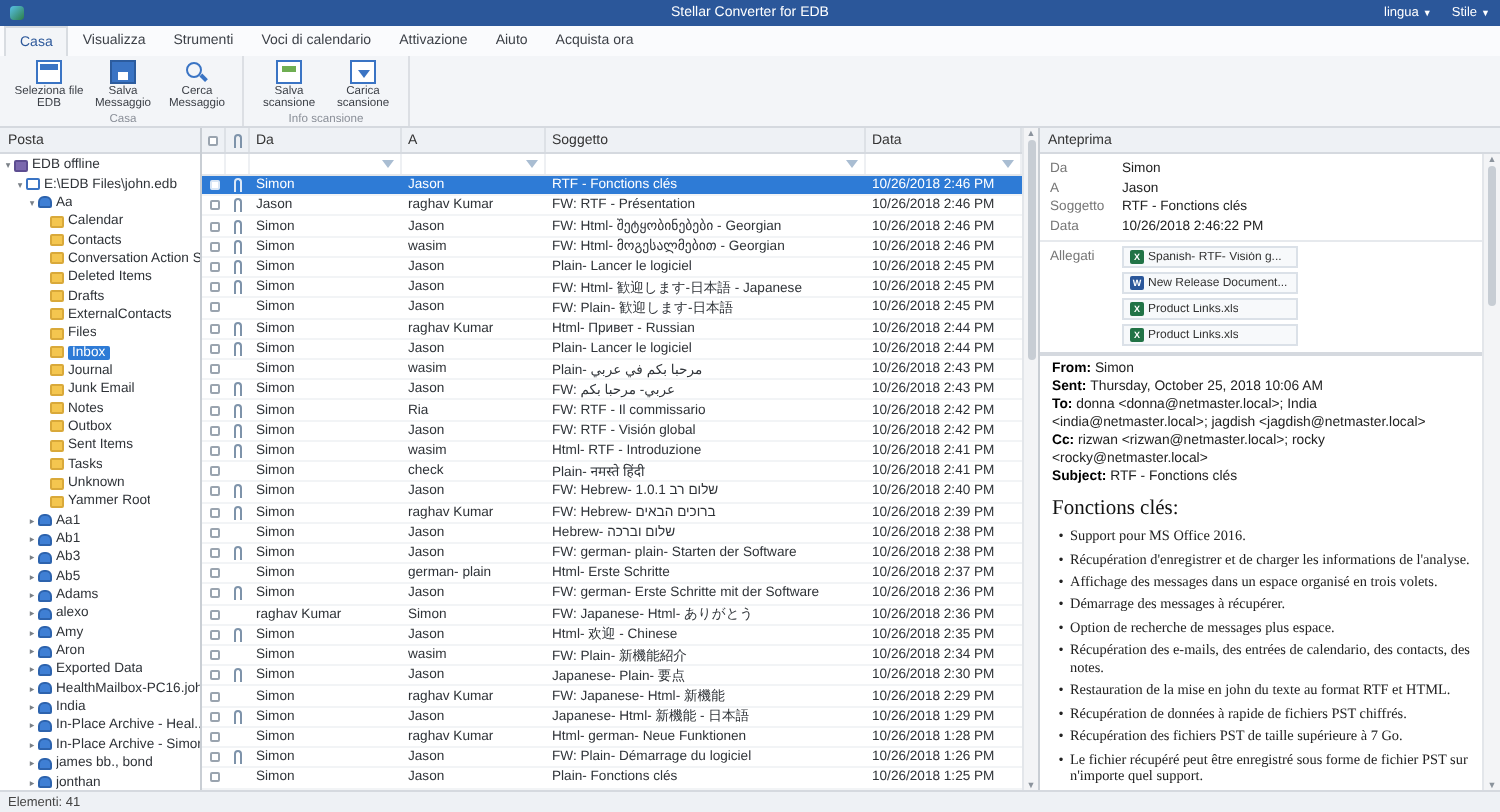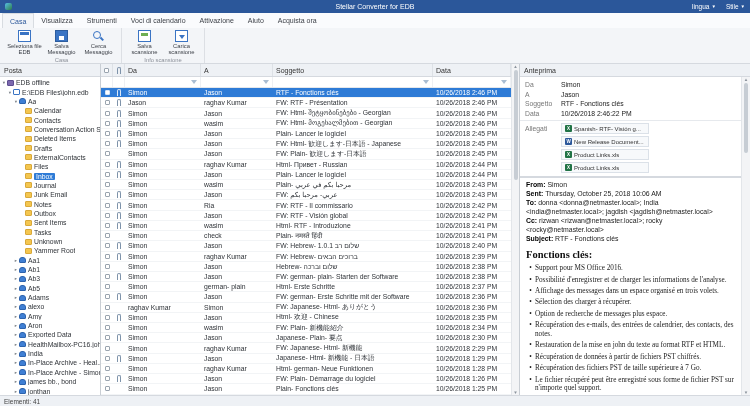--- a/index.html
+++ b/index.html
@@ -92,21 +92,21 @@
   .chips{flex:1;display:flex;flex-wrap:wrap;gap:2px;min-width:0;}
   .chip{display:flex;align-items:center;gap:2px;border:1px solid #dbe1e8;background:#f7f9fb;height:11px;padding:0 3px;width:88px;font-size:6px;color:#333;overflow:hidden;}
   .cicon{width:7px;height:7px;border-radius:1px;flex:none;display:flex;align-items:center;justify-content:center;color:#fff;font-size:4.5px;font-weight:bold;}
   .cicon.xls{background:#217346;}
   .cicon.doc{background:#2b579a;}
   .cname{overflow:hidden;white-space:nowrap;}
   .message{flex:1;overflow:hidden;padding:3px 6px 0;font-size:6.9px;color:#222;}
   .mh{line-height:1.3;}
   .mh b{color:#000;}
   .mbody{margin-top:5px;font-family:"Liberation Serif",serif;}
-  .mtitle{font-weight:bold;font-size:10.5px;margin-bottom:4px;color:#111;}
+  .mtitle{font-weight:normal;font-size:10.5px;margin-bottom:4px;color:#111;}
   .bullet{display:flex;margin-bottom:2.8px;font-size:7.2px;line-height:1.2;}
   .bdot{width:9px;flex:none;text-align:center;}
   .btext{flex:1;min-width:0;}
 
   
   .statusbar{height:11px;background:#eef1f5;border-top:1px solid #d5d9df;display:flex;align-items:center;padding:0 4px;font-size:6.5px;color:#444;}
 </style>
 </head>
 <body>
 
@@ -779,45 +779,45 @@
             </div>
           <div class="mbody">
             <div class="mtitle">Fonctions clés:</div>
             <div>
                 <div class="bullet">
                   <span class="bdot">•</span>
                   <span class="btext">Support pour MS Office 2016.</span>
                 </div>
                 <div class="bullet">
                   <span class="bdot">•</span>
-                  <span class="btext">Possibilité d'enregistrer et de charger les informations de l'analyse.</span>
+                  <span class="btext">Récupération d'enregistrer et de charger les informations de l'analyse.</span>
                 </div>
                 <div class="bullet">
                   <span class="bdot">•</span>
                   <span class="btext">Affichage des messages dans un espace organisé en trois volets.</span>
                 </div>
                 <div class="bullet">
                   <span class="bdot">•</span>
-                  <span class="btext">Sélection des charger à récupérer.</span>
+                  <span class="btext">Démarrage des messages à récupérer.</span>
                 </div>
                 <div class="bullet">
                   <span class="bdot">•</span>
                   <span class="btext">Option de recherche de messages plus espace.</span>
                 </div>
                 <div class="bullet">
                   <span class="bdot">•</span>
-                  <span class="btext">Récupération des e-mails, des entrées de calendrier, des contacts, des notes.</span>
+                  <span class="btext">Récupération des e-mails, des entrées de calendario, des contacts, des notes.</span>
                 </div>
                 <div class="bullet">
                   <span class="bdot">•</span>
                   <span class="btext">Restauration de la mise en john du texte au format RTF et HTML.</span>
                 </div>
                 <div class="bullet">
                   <span class="bdot">•</span>
-                  <span class="btext">Récupération de données à partir de fichiers PST chiffrés.</span>
+                  <span class="btext">Récupération de données à rapide de fichiers PST chiffrés.</span>
                 </div>
                 <div class="bullet">
                   <span class="bdot">•</span>
                   <span class="btext">Récupération des fichiers PST de taille supérieure à 7 Go.</span>
                 </div>
                 <div class="bullet">
                   <span class="bdot">•</span>
                   <span class="btext">Le fichier récupéré peut être enregistré sous forme de fichier PST sur n'importe quel support.</span>
                 </div>
               </div>

